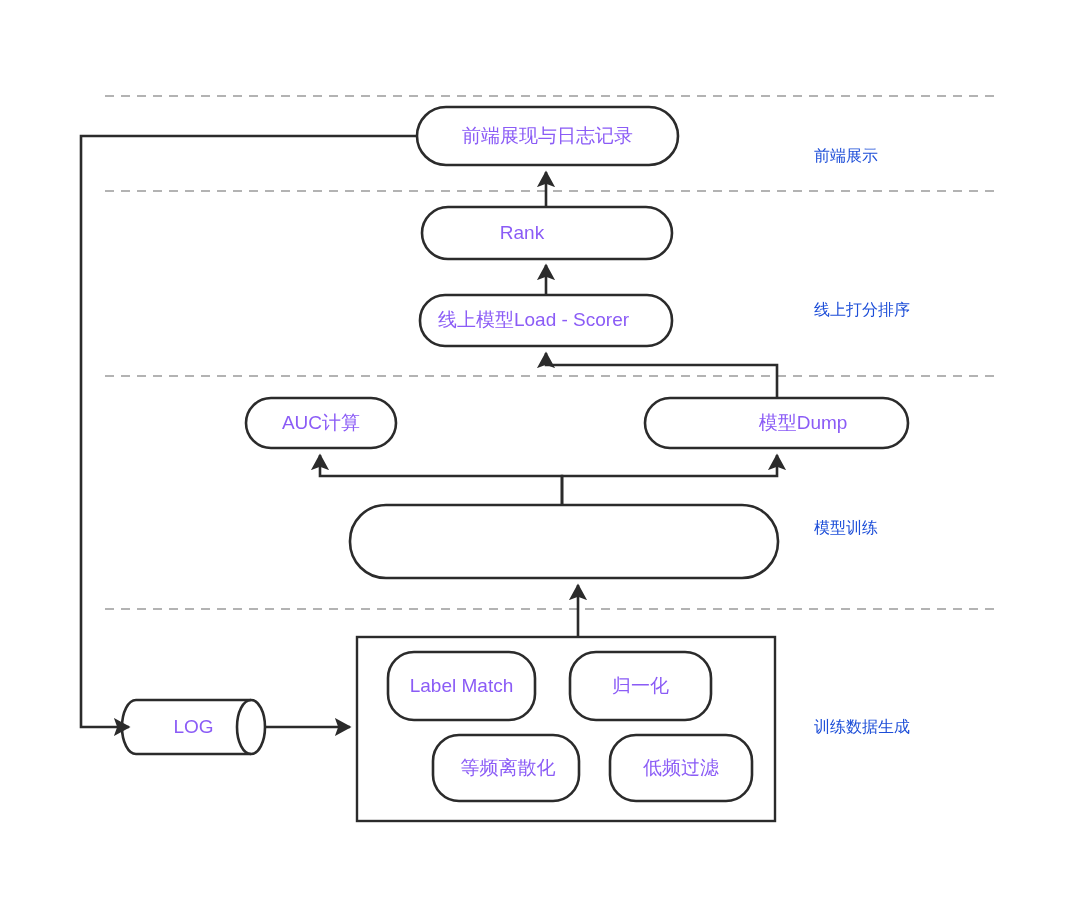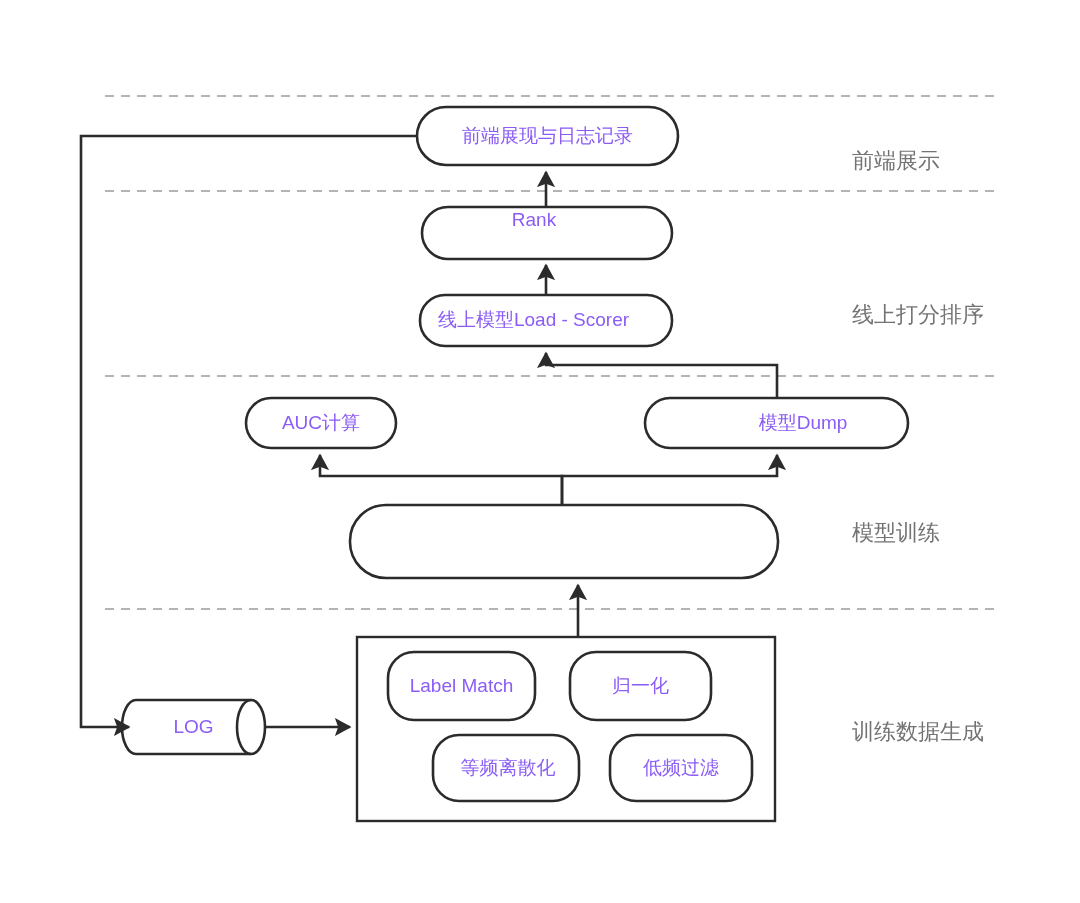--- a/index.html
+++ b/index.html
@@ -11,24 +11,23 @@
     display:flex;align-items:center;justify-content:center;
     text-align:center;
     color:#8b5cf6;
     font-size:19px;
     line-height:1.2;
     white-space:nowrap;
     pointer-events:none;
   }
   .stage-label{
     position:absolute;
-    color:#737373;
-    font-size:22px;
+    color:#1d4ed8;
+    font-size:16px;
     white-space:nowrap;
-    margin-left:38px;
   }
 </style>
 </head>
 <body>
 
 <div id="stage">
 
   <svg viewBox="0 0 1080 903" xmlns="http://www.w3.org/2000/svg">
     <defs>
       <marker id="arrow" viewBox="0 0 12 12" refX="10" refY="6" markerWidth="7" markerHeight="7" orient="auto-start-reverse">
@@ -69,21 +68,21 @@
       <path d="M 562 505 L 562 476 L 320 476 L 320 455" marker-end="url(#arrow)"></path>
       <path d="M 562 505 L 562 476 L 777 476 L 777 455" marker-end="url(#arrow)"></path>
       <path d="M 578 637 L 578 585" marker-end="url(#arrow)"></path>
       <path d="M 265 727 L 350 727" marker-end="url(#arrow)"></path>
       <path d="M 417 136 L 81 136 L 81 727 L 129 727" marker-end="url(#arrow)"></path>
     </g>
   </svg>
 
   <div class="node-label" style="left:417px;top:107px;width:261px;height:58px;">前端展现与日志记录</div>
 
-  <div class="node-label" style="left:422px;top:194px;width:200px;height:52px;margin-left:12px;">Rank</div>
+  <div class="node-label" style="left:422px;top:207px;width:200px;height:52px;">Rank</div>
 
   <div class="node-label" style="left:420px;top:295px;width:227px;height:51px;">线上模型Load - Scorer</div>
 
   <div class="node-label" style="left:246px;top:398px;width:150px;height:50px;">AUC计算</div>
 
   <div class="node-label" style="left:645px;top:398px;width:316px;height:50px;">模型Dump</div>
 
 
   <div class="node-label" style="left:388px;top:652px;width:147px;height:68px;">Label Match</div>
 

